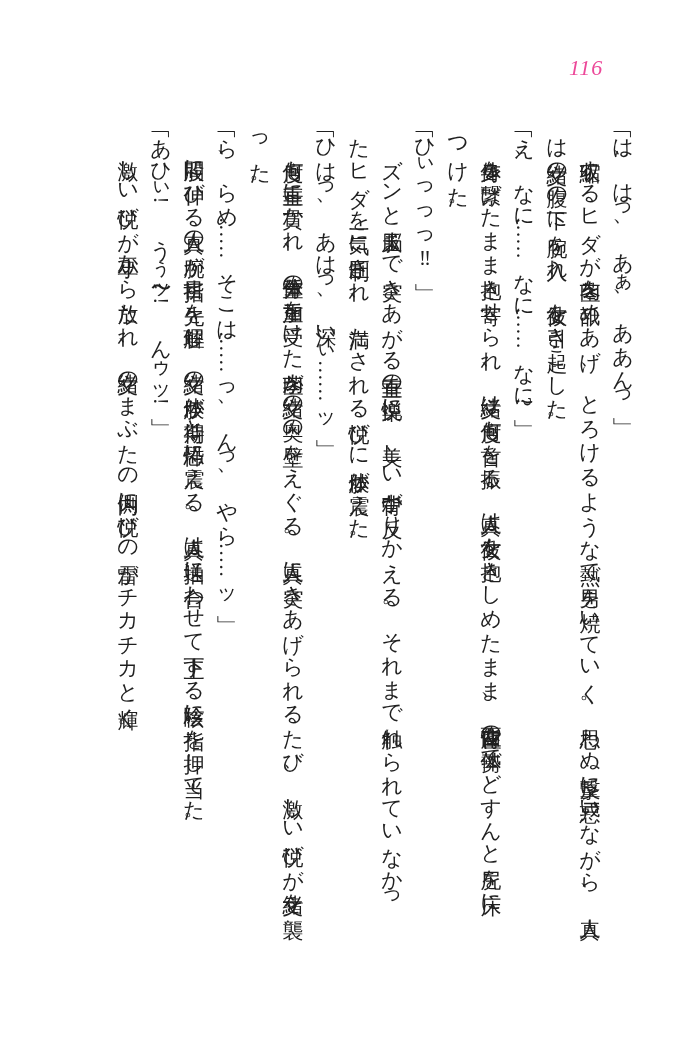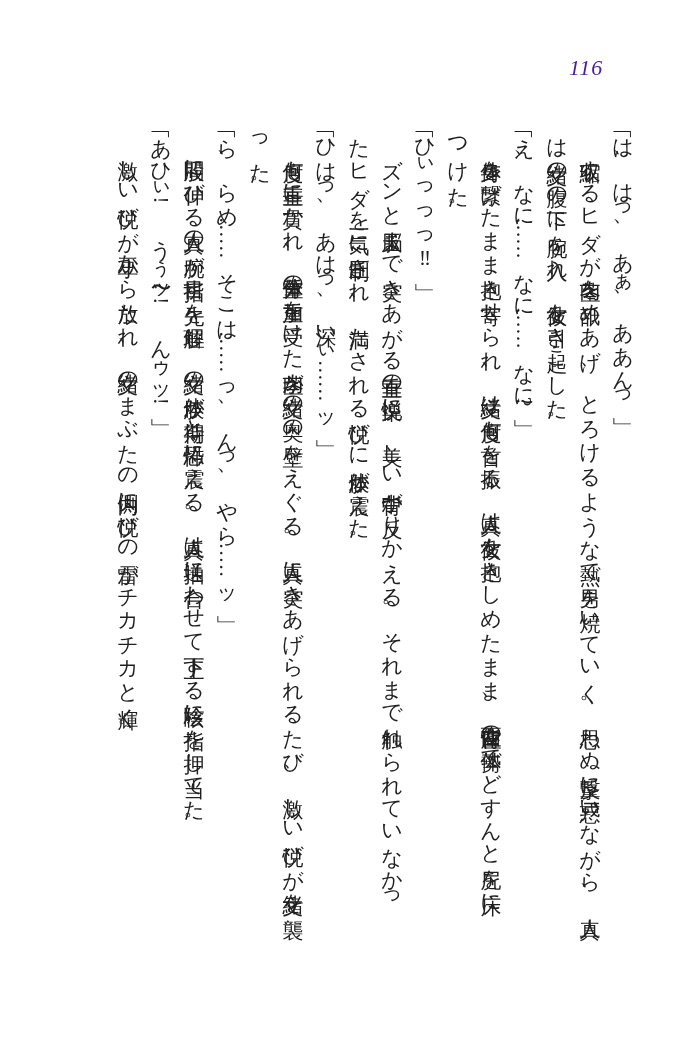--- a/index.html
+++ b/index.html
@@ -14,21 +14,21 @@
     overflow: hidden;
     font-family: "Liberation Serif", "DejaVu Serif", serif;
   }
   .page-number {
     position: absolute;
     top: 55px;
     left: 569px;
     font-family: "Liberation Serif", "DejaVu Serif", serif;
     font-style: italic;
     font-size: 22px;
-    color: #4c1d95;
+    color: #ec4899;
     letter-spacing: 1px;
   }
   .text-block {
     position: absolute;
     top: 124px;
     right: 56px;
     height: 800px;
     writing-mode: vertical-rl;
     text-orientation: mixed;
     font-size: 21px;

